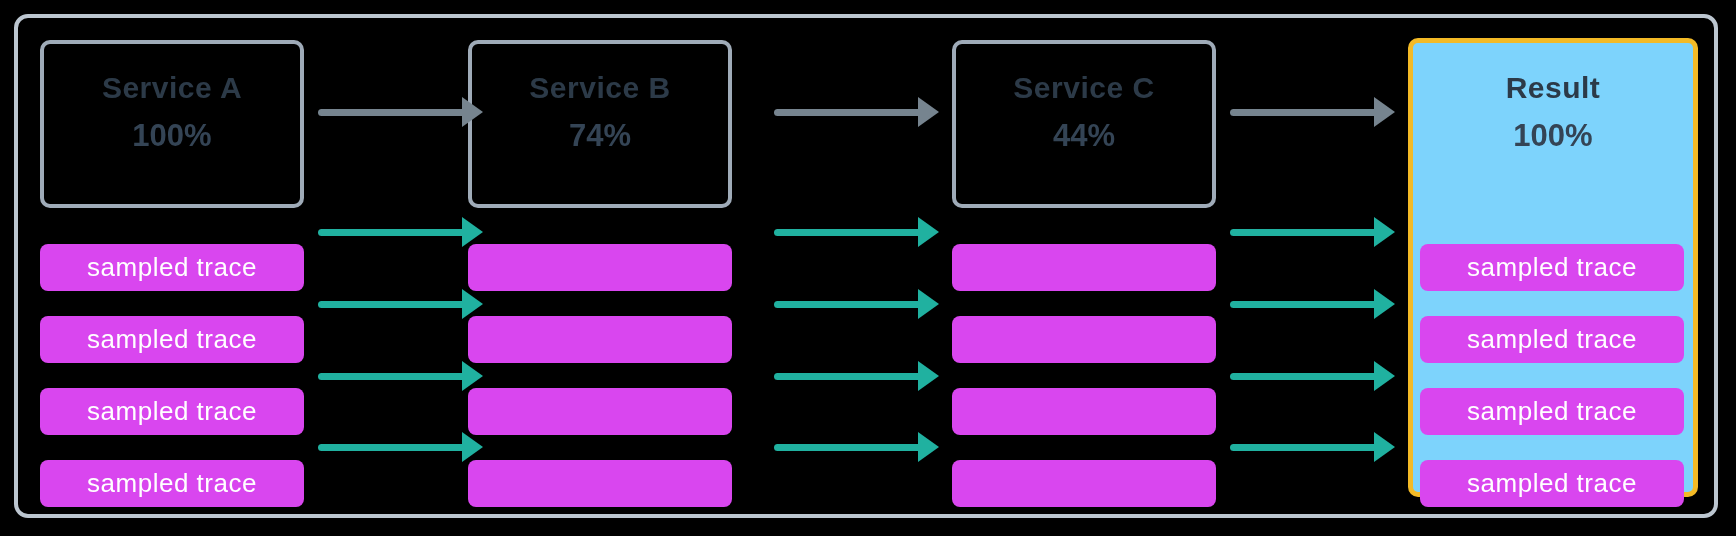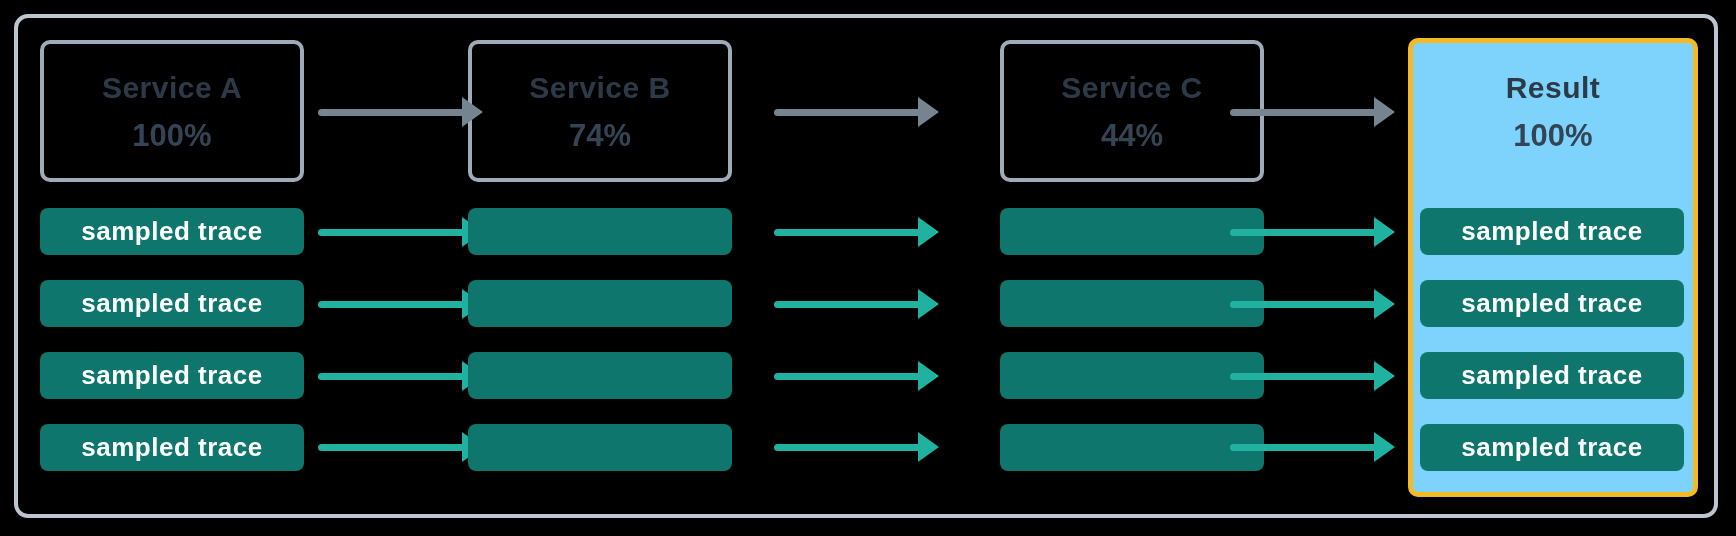--- a/index.html
+++ b/index.html
@@ -19,21 +19,21 @@
     position: absolute;
     left: 14px; top: 14px;
     width: 1704px; height: 504px;
     border: 4px solid #BCC6D0;
     border-radius: 14px;
     box-sizing: border-box;
   }
   .service-box {
     position: absolute;
     top: 40px;
-    width: 264px; height: 142px;
+    width: 264px; height: 168px;
     border: 4px solid #9FABB8;
     border-radius: 10px;
     box-sizing: border-box;
     text-align: center;
     padding-top: 20px;
   }
   .service-box .name,
   .result-box .name {
     display: block;
     font-size: 30px;
@@ -45,44 +45,45 @@
   .service-box .rate,
   .result-box .rate {
     display: block;
     font-size: 31px;
     font-weight: 700;
     line-height: 48px;
     color: #344455;
   }
   .col-a { left: 40px; }
   .col-b { left: 468px; }
-  .col-c { left: 1000px; }
+  .col-c { left: 952px; }
   .result-box {
     position: absolute;
     left: 1408px; top: 38px;
     width: 290px; height: 459px;
     background: #7dd3fc;
     border: 5px solid #F3BA26;
     border-radius: 10px;
     box-sizing: border-box;
     text-align: center;
     padding-top: 21px;
   }
   .pill {
     position: absolute;
     width: 264px; height: 47px;
-    background: #0f766e;
+    background: #d946ef;
     border-radius: 8px;
     display: flex;
     align-items: center;
     justify-content: center;
     font-size: 26px;
-    font-weight: 700;
+    font-weight: 400;
     letter-spacing: 0.5px;
     color: #FFFFFF;
+    margin-top: 36px;
   }
   .col-r { left: 1420px; }
   .row-1 { top: 208px; }
   .row-2 { top: 280px; }
   .row-3 { top: 352px; }
   .row-4 { top: 424px; }
   .arrow {
     position: absolute;
     width: 165px; height: 30px;
   }

